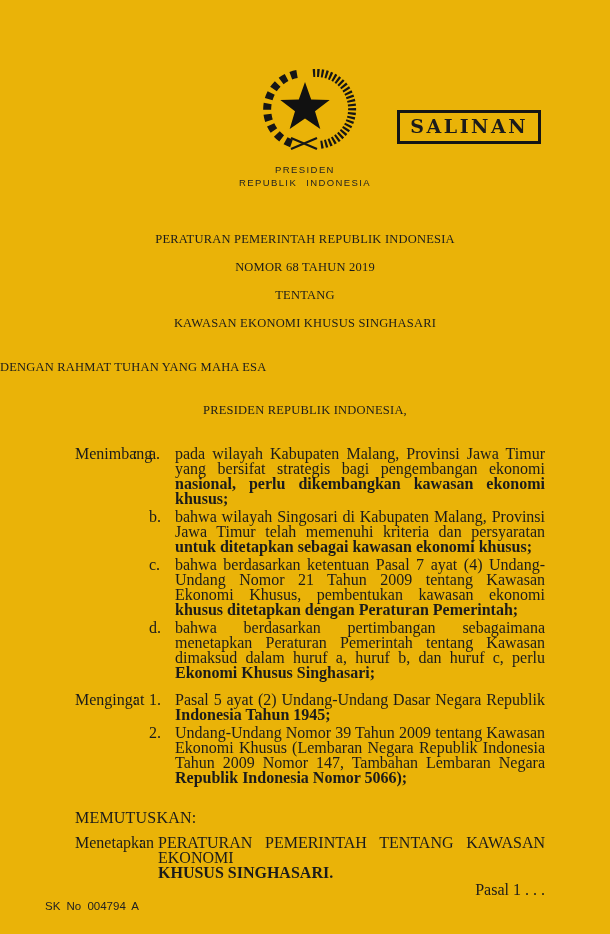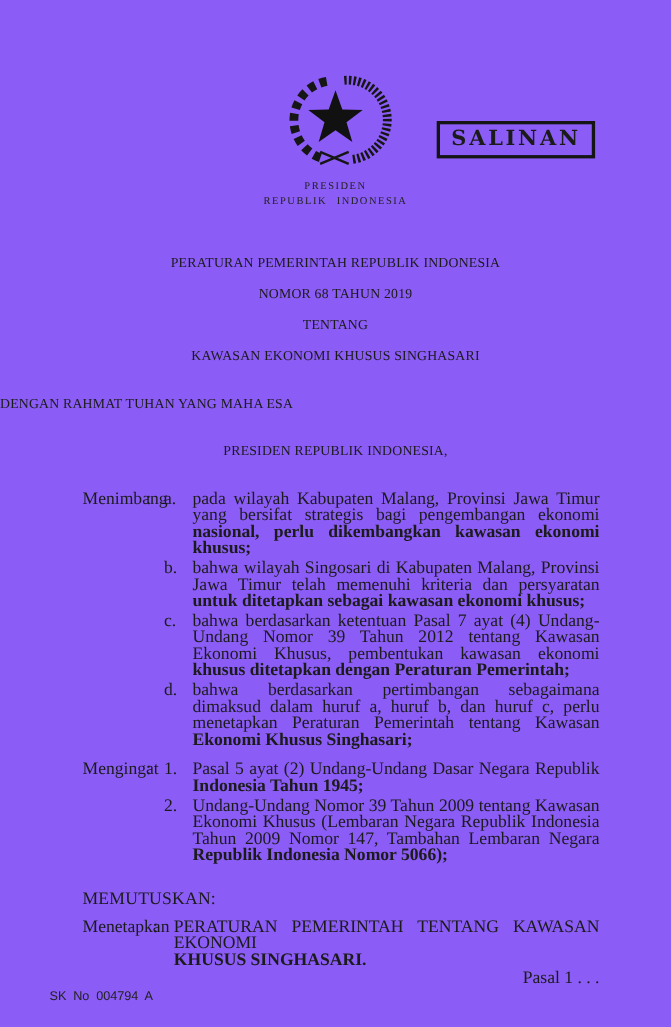--- a/index.html
+++ b/index.html
@@ -1,31 +1,31 @@
 <!DOCTYPE html>
 <html><head>
 <meta charset="utf-8">
 <style>
   html,body{margin:0;padding:0;background:#ffffff;}
   .page{
-    position:relative;width:610px;height:934px;background:#8b5cf6;
+    position:relative;width:610px;height:934px;background:#eab308;
     font-family:"Liberation Serif",serif;color:#1b1b1b;overflow:hidden;
   }
   
   .salinan{
     position:absolute;top:110px;right:69px;border:3px solid #151515;
     padding:2px 10px 4px;font-family:"DejaVu Serif",serif;font-weight:bold;
     font-size:19px;letter-spacing:2.5px;white-space:nowrap;
   }
   
   .emblem{position:absolute;top:68px;left:0;right:0;text-align:center;}
   
   .letterhead{
     position:absolute;top:164px;left:0;right:0;text-align:center;
-    font-family:Liberation Serif, serif;font-size:9.5px;
+    font-family:Liberation Sans, sans-serif;font-size:9.5px;
     letter-spacing:1.4px;line-height:12.5px;color:#222;
   }
   .letterhead .lh2{word-spacing:5px;}
   
   .title-block{position:absolute;top:233px;left:0;right:0;text-align:center;font-size:12.5px;}
   .title-block .tline{line-height:13px;margin-bottom:15px;letter-spacing:.2px;}
   .invocation{position:absolute;top:360px;left:0;right:0;font-size:12.5px;letter-spacing:.2px;}
   .authority{position:absolute;top:403px;left:0;right:0;text-align:center;font-size:12.5px;letter-spacing:.2px;}
   
   .bodytext{position:absolute;top:446px;left:75px;width:470px;font-size:16px;line-height:15px;}
@@ -101,31 +101,31 @@
             <div class="itext">
               <div class="jline">bahwa wilayah Singosari di Kabupaten Malang, Provinsi</div>
               <div class="jline">Jawa Timur telah memenuhi kriteria dan persyaratan</div>
               <div class="jline jlast">untuk ditetapkan sebagai kawasan ekonomi khusus;</div>
             </div>
           </div>
           <div class="item">
             <div class="marker">c.</div>
             <div class="itext">
               <div class="jline">bahwa berdasarkan ketentuan Pasal 7 ayat (4) Undang-</div>
-              <div class="jline">Undang Nomor 39 Tahun 2012 tentang Kawasan</div>
+              <div class="jline">Undang Nomor 21 Tahun 2009 tentang Kawasan</div>
               <div class="jline">Ekonomi Khusus, pembentukan kawasan ekonomi</div>
               <div class="jline jlast">khusus ditetapkan dengan Peraturan Pemerintah;</div>
             </div>
           </div>
           <div class="item">
             <div class="marker">d.</div>
             <div class="itext">
               <div class="jline">bahwa berdasarkan pertimbangan sebagaimana</div>
+              <div class="jline">menetapkan Peraturan Pemerintah tentang Kawasan</div>
               <div class="jline">dimaksud dalam huruf a, huruf b, dan huruf c, perlu</div>
-              <div class="jline">menetapkan Peraturan Pemerintah tentang Kawasan</div>
               <div class="jline jlast">Ekonomi Khusus Singhasari;</div>
             </div>
           </div>
         </div>
     </div>
 
     <div class="clause recalling">
       <div class="clabel">Mengingat</div>
       <div class="ccolon">:</div>
       <div class="citems">

